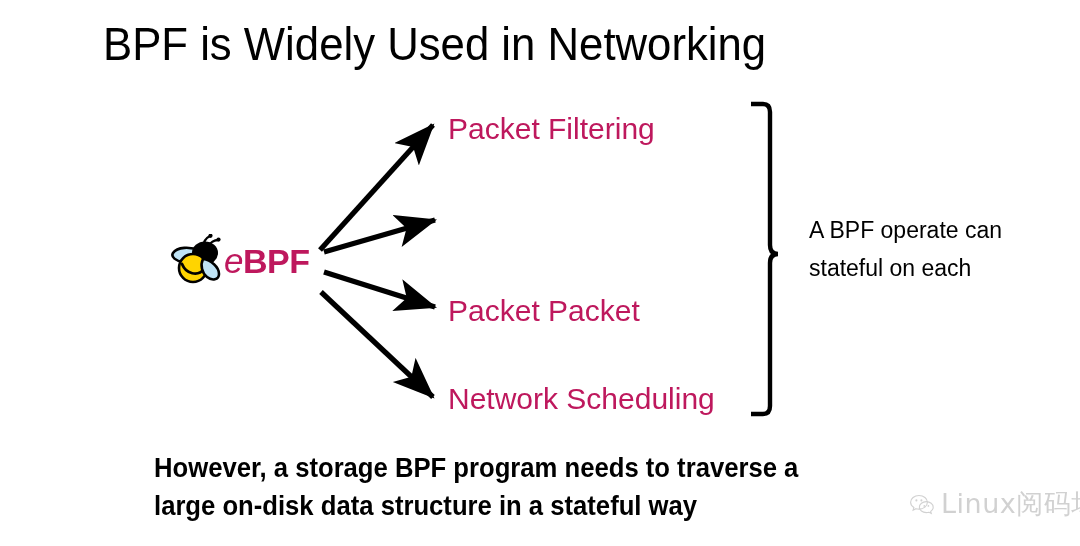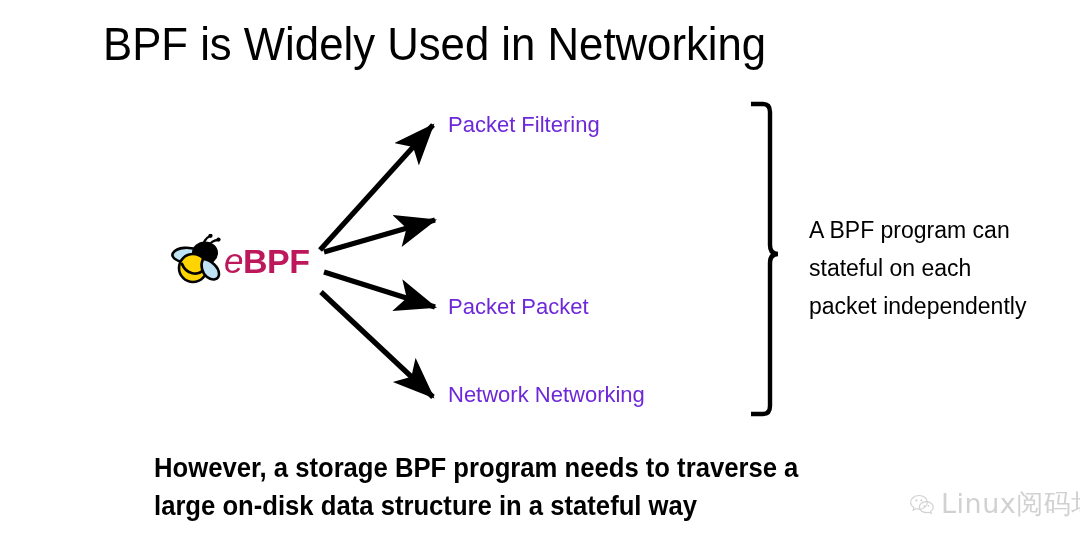--- a/index.html
+++ b/index.html
@@ -66,23 +66,23 @@
   }
   .ebpf-bpf {
     font-weight: 700;
     letter-spacing: -0.5px;
   }
 
   
   .branch-label {
     position: absolute;
     font-family: "Liberation Sans", sans-serif;
-    font-size: 22px;
+    font-size: 30px;
     font-weight: 400;
-    color: #6d28d9;
+    color: #be185d;
     white-space: nowrap;
   }
   .branch-1 { left: 411px; top: 112px; }
   .branch-2 { left: 411px; top: 206px; }
   .branch-3 { left: 411px; top: 294px; }
   .branch-4 { left: 411px; top: 382px; }
 
   
   .vector-layer {
     position: absolute;
@@ -202,26 +202,25 @@
 
       <path d="M33,25 C41,26 49,33 49,40 C49,46 42,47 37,43 C32,39 30,31 33,25 Z" fill="#BFE3F5" stroke="#000" stroke-width="2.6" stroke-linejoin="round"></path>
     </svg>
     <div class="ebpf-word">
       <span class="ebpf-e">e</span><span class="ebpf-bpf">BPF</span>
     </div>
   </div>
 
   <div class="branch-label branch-1">Packet Filtering</div>
   <div class="branch-label branch-3">Packet Packet</div>
-  <div class="branch-label branch-4">Network Networking</div>
+  <div class="branch-label branch-4">Network Scheduling</div>
 
   <div class="side-note">
-    <div>A BPF program can</div>
+    <div>A BPF operate can</div>
     <div>stateful on each</div>
-    <div>packet independently</div>
   </div>
 
   <div class="bottom-text">
     <div>However, a storage BPF program needs to traverse a</div>
     <div>large on-disk data structure in a stateful way</div>
   </div>
 
   <div class="watermark">
     <svg class="watermark-logo" viewBox="0 0 26 26">
       <path d="M10,4.5 C5.3,4.5 1.6,7.6 1.6,11.3 C1.6,13.4 2.9,15.3 4.9,16.5

